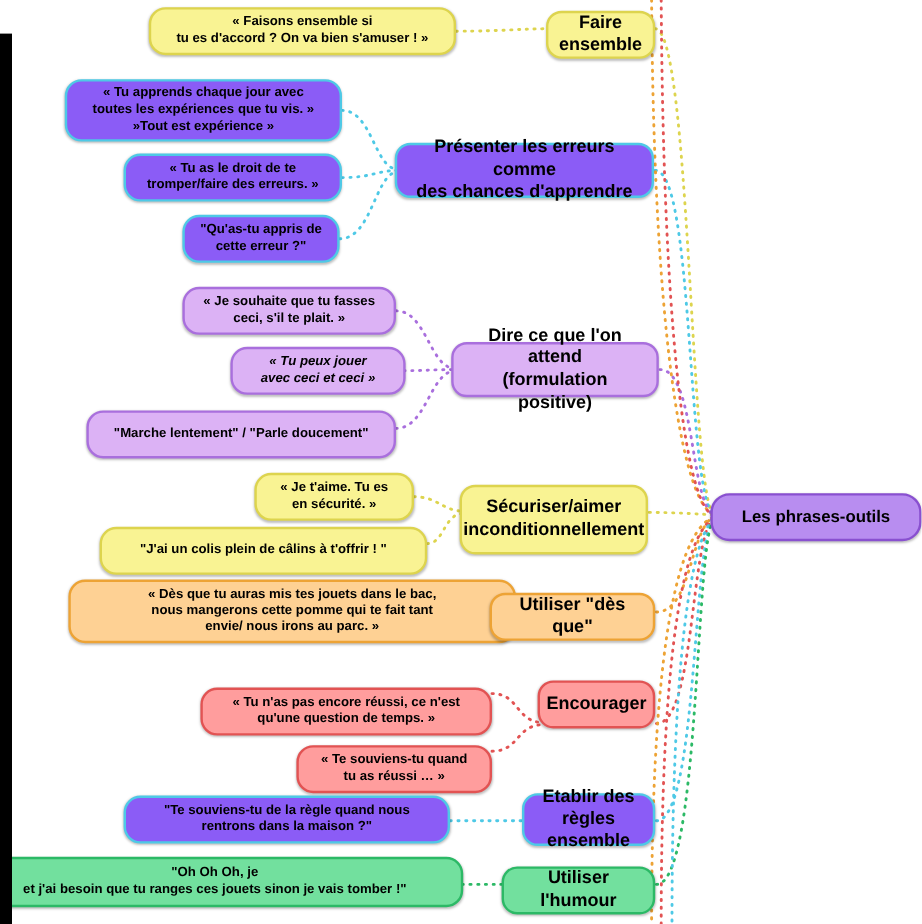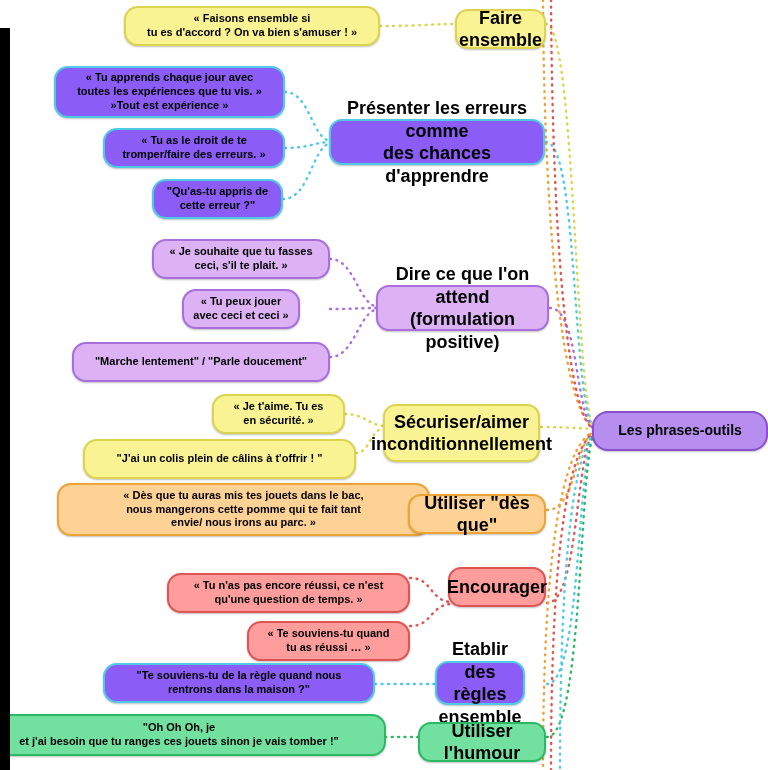--- a/index.html
+++ b/index.html
@@ -8,21 +8,21 @@
   svg.links { position:absolute; left:0; top:0; z-index:0; }
   .bubble {
     position:absolute; z-index:1;
     display:flex; align-items:center; justify-content:center;
     text-align:center; font-weight:bold; color:#000;
     border:2px solid; border-radius:14px;
     padding:18px 8px; line-height:1.25; font-size:11px;
     box-shadow:0 1px 2px rgba(0,0,0,0.25);
   }
   .bubble .txt { white-space:pre-line; }
-  .bnode { font-size:18px; border-radius:13px; }
+  .bnode { font-size:15px; border-radius:13px; }
   .mainnode { font-size:14px; border-radius:16px; }
   .yellow { background:#f9f393; border-color:#ddd44e; }
   .cyan   { background:#8b5cf6; border-color:#4ec9e6; }
   .purple { background:#dcb2f5; border-color:#a96fdd; }
   .orange { background:#fed194; border-color:#eda335; }
   .red    { background:#ff9d9d; border-color:#e25353;margin-top:15px; }
   .green  { background:#72e09e; border-color:#2cb966; }
   .mainfill { background:#b88df0; border-color:#8950d0; }
   .leftbar { position:absolute; left:0; top:28px; width:10px; height:742px; background:#000; z-index:3; }
 </style>
@@ -87,21 +87,21 @@
   </div>
   <div class="bubble cyan bnode" style="left:329px; top:119px; width:216px; height:46px;">
     <span class="txt">Présenter les erreurs comme
 des chances d'apprendre</span>
   </div>
 
   <div class="bubble purple" style="left:152px; top:239px; width:178px; height:40px;">
     <span class="txt">« Je souhaite que tu fasses
 ceci, s'il te plait. »</span>
   </div>
-  <div class="bubble purple" style="left:182px; top:289px; width:118px; height:40px;">
+  <div class="bubble purple" style="left:192px; top:289px; width:146px; height:40px;font-style:italic;">
     <span class="txt">« Tu peux jouer
 avec ceci et ceci »</span>
   </div>
   <div class="bubble purple" style="left:72px; top:342px; width:258px; height:29px;">
     <span class="txt">"Marche lentement" / "Parle doucement"</span>
   </div>
   <div class="bubble purple bnode" style="left:376px; top:285px; width:173px; height:46px;">
     <span class="txt">Dire ce que l'on attend
 (formulation positive)</span>
   </div>
@@ -136,21 +136,21 @@
 tu as réussi … »</span>
   </div>
   <div class="bubble red bnode" style="left:448px; top:552px; width:98px; height:22px;">
     <span class="txt">Encourager</span>
   </div>
 
   <div class="bubble cyan" style="left:103px; top:663px; width:272px; height:40px;">
     <span class="txt">"Te souviens-tu de la règle quand nous
 rentrons dans la maison ?"</span>
   </div>
-  <div class="bubble cyan bnode" style="left:435px; top:661px; width:90px; height:44px;text-align:center;">
+  <div class="bubble cyan bnode" style="left:435px; top:661px; width:111px; height:44px;text-align:center;">
     <span class="txt">Etablir des
 règles ensemble</span>
   </div>
 
   <div class="bubble green" style="left:-28px; top:714px; width:414px; height:42px;">
     <span class="txt">"Oh Oh Oh, je
 et j'ai besoin que tu ranges ces jouets sinon je vais tomber !"</span>
   </div>
   <div class="bubble green bnode" style="left:418px; top:722px; width:128px; height:30px;">
     <span class="txt">Utiliser l'humour</span>

